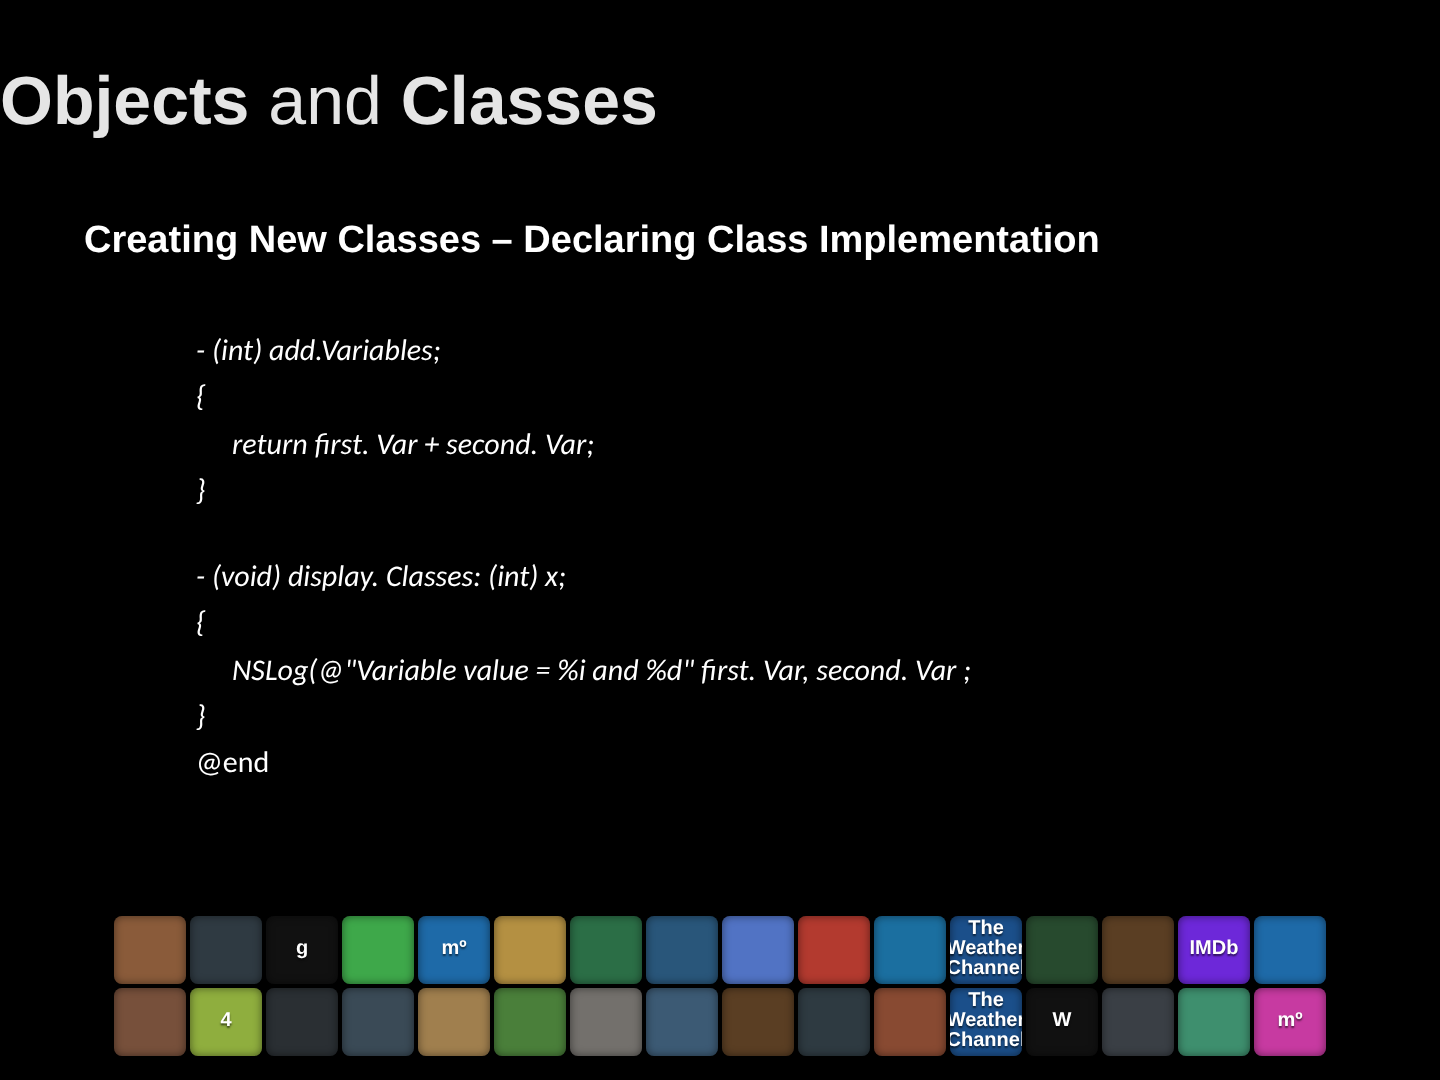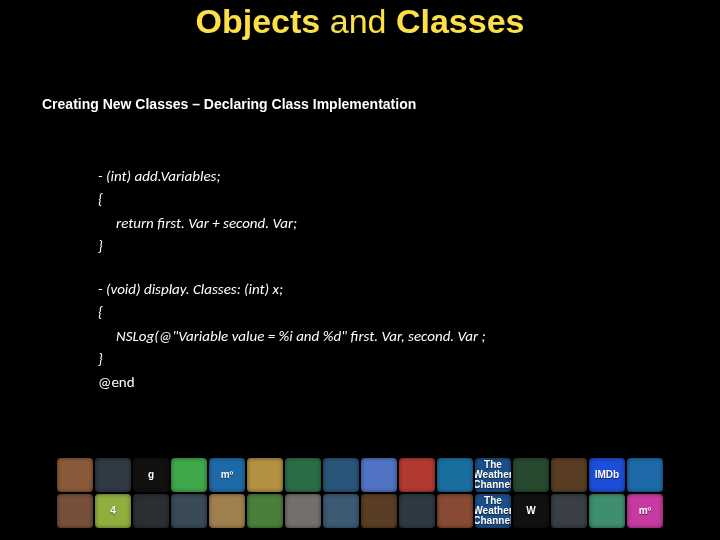--- a/index.html
+++ b/index.html
@@ -1,19 +1,19 @@
 <!DOCTYPE html>
 <html><head>
 <meta charset="utf-8">
 <style>
   html,body{margin:0;padding:0;width:720px;height:540px;background:#000;overflow:hidden;font-family:Arial,Helvetica,sans-serif;color:#fff;}
   .slide{position:relative;width:720px;height:540px;}
-  .title{position:absolute;top:2px;left:0;width:100%;text-align:center;font-size:34px;font-weight:400;color:#fde047;}
+  .title{position:absolute;top:32px;left:0;width:100%;text-align:left;font-size:34px;font-weight:400;color:#e5e5e5;}
   .title .strong{font-weight:700;}
-  .subtitle{position:absolute;top:96px;left:42px;font-size:14px;font-weight:700;color:#fff;}
+  .subtitle{position:absolute;top:110px;left:42px;font-size:19px;font-weight:700;color:#fff;}
   .codeblock{position:absolute;top:165px;left:98px;width:560px;font-family:Calibri,Arial,sans-serif;font-style:italic;color:#fff;font-size:15px;line-height:1.55;}
   .codeblock .line{white-space:pre;}
   .codeblock .indent1{padding-left:18px;}
   .codeblock .noital{font-style:normal;}
   .gap{height:20px;}
   .dock{position:absolute;bottom:12px;left:0;width:100%;display:flex;justify-content:center;}
   .dock-rows{display:flex;flex-direction:column;gap:2px;}
   .dock-row{display:flex;gap:2px;}
   .dock-item{width:36px;height:34px;border-radius:4px;display:flex;align-items:center;justify-content:center;font-size:10px;font-weight:700;color:#fff;text-shadow:0 1px 1px rgba(0,0,0,.6);box-shadow:inset 0 0 4px rgba(0,0,0,.5),0 1px 2px rgba(0,0,0,.6);overflow:hidden;text-align:center;line-height:1;}
 </style>
@@ -52,21 +52,21 @@
           <div class="dock-item" style="background: rgb(30, 106, 168);">mº</div>
           <div class="dock-item" style="background: rgb(180, 144, 66);"></div>
           <div class="dock-item" style="background: rgb(43, 110, 70);"></div>
           <div class="dock-item" style="background: rgb(41, 86, 122);"></div>
           <div class="dock-item" style="background: rgb(81, 115, 196);"></div>
           <div class="dock-item" style="background: rgb(179, 58, 47);"></div>
           <div class="dock-item" style="background: rgb(27, 111, 160);"></div>
           <div class="dock-item" style="background: rgb(27, 79, 138);">The<br>Weather<br>Channel</div>
           <div class="dock-item" style="background: rgb(39, 74, 46);"></div>
           <div class="dock-item" style="background: rgb(90, 62, 35);"></div>
-          <div class="dock-item" style="background: #1d4ed8;">IMDb</div>
+          <div class="dock-item" style="background: #6d28d9;">IMDb</div>
           <div class="dock-item" style="background: rgb(30, 106, 168);"></div>
         </div>
       <div class="dock-row">
           <div class="dock-item" style="background: rgb(119, 80, 59);"></div>
           <div class="dock-item" style="background: rgb(143, 174, 62);">4</div>
           <div class="dock-item" style="background: rgb(42, 47, 51);"></div>
           <div class="dock-item" style="background: rgb(58, 74, 86);"></div>
           <div class="dock-item" style="background: rgb(160, 127, 78);"></div>
           <div class="dock-item" style="background: rgb(74, 127, 58);"></div>
           <div class="dock-item" style="background: rgb(115, 112, 108);"></div>

